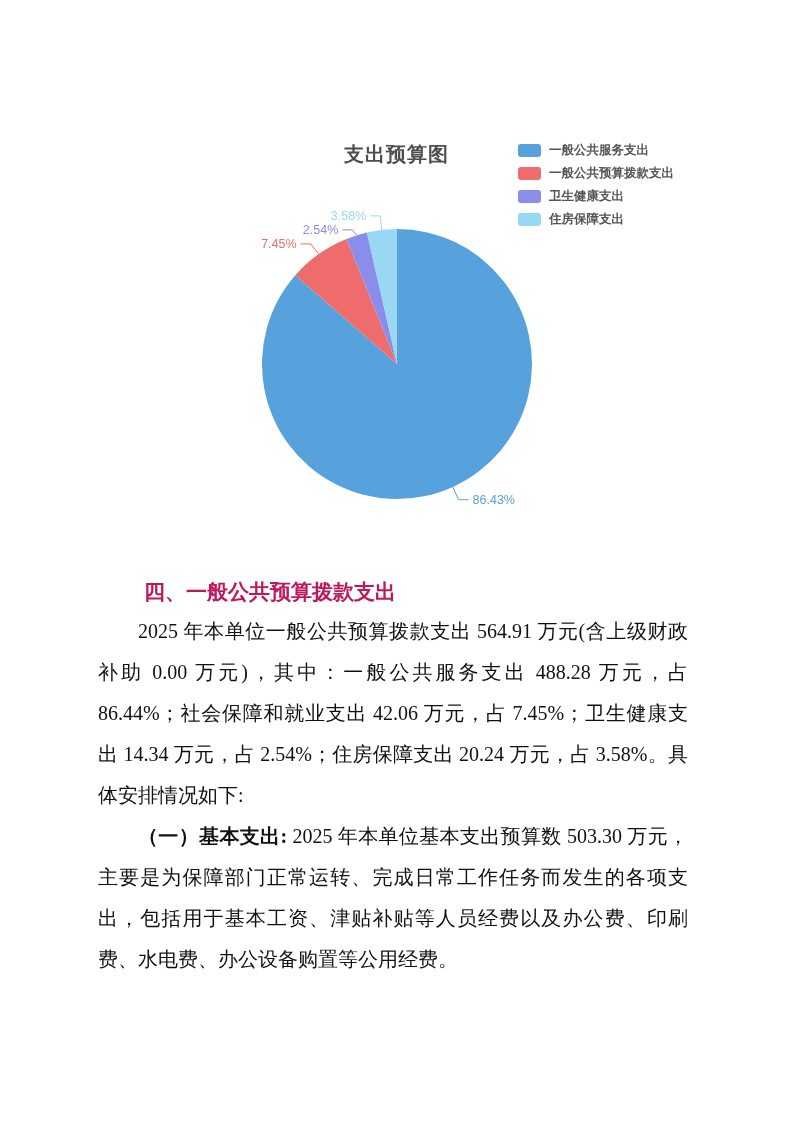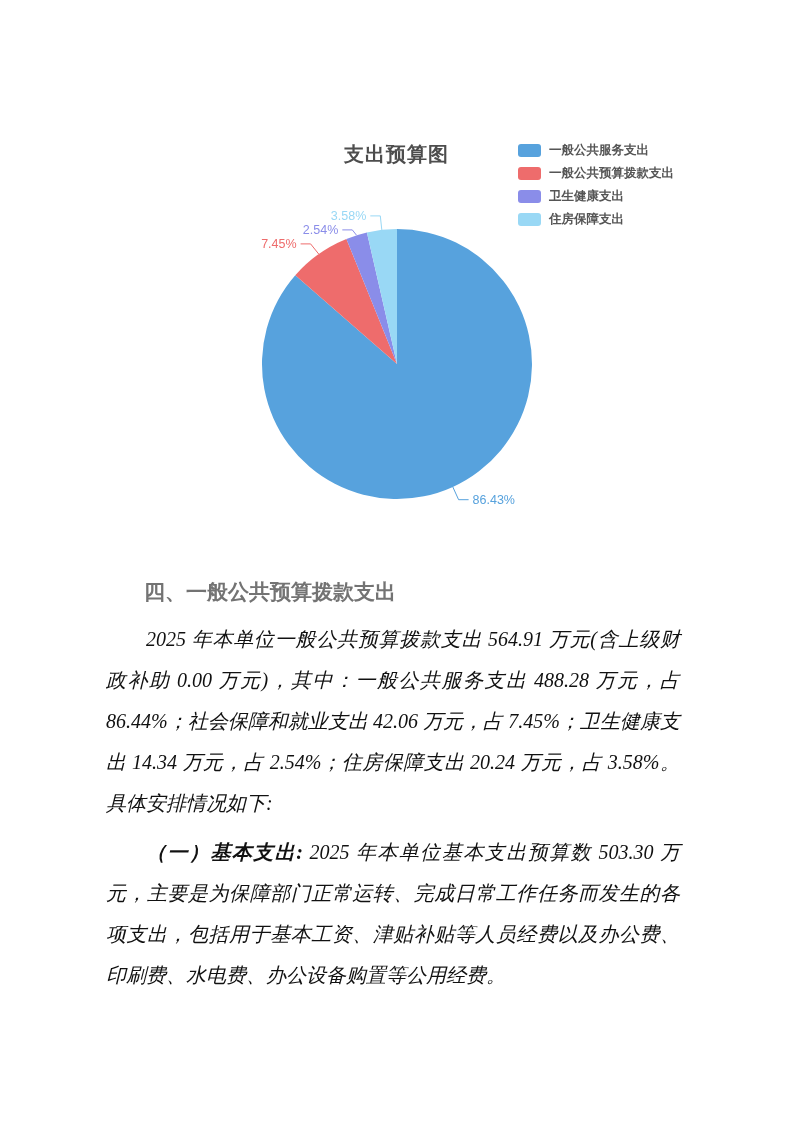--- a/index.html
+++ b/index.html
@@ -31,29 +31,29 @@
     font-family: "Liberation Sans", "DejaVu Sans", sans-serif;
     font-size: 12.5px; color: #555555; white-space: nowrap;
   }
   svg.pie { position: absolute; left: 0; top: 0; }
   .pct-label { font-family: "Liberation Sans", "DejaVu Sans", sans-serif; font-size: 12.5px; }
 
   
   .section-heading {
     position: absolute; left: 144px; top: 578px; margin: 0;
     font-family: "Liberation Sans", "DejaVu Sans", sans-serif;
-    font-size: 21px; font-weight: bold; color: #737373;
+    font-size: 21px; font-weight: bold; color: #be185d;
     white-space: nowrap;
   }
   .paragraphs {
     position: absolute; left: 98px; top: 611px; width: 590px;
     font-size: 20px; line-height: 41px; color: #111111;
     text-align: justify;
   }
-  .paragraphs p { margin: 8px; text-indent: 2em; font-style: italic; }
+  .paragraphs p { margin: 0; text-indent: 2em; }
   .paragraphs .run-bold { font-weight: bold; }
 </style>
 </head>
 <body>
 
 <div class="page">
 
   <figure class="chart">
     <div class="chart-title">支出预算图</div>
     <svg id="pie-svg" class="pie" width="793" height="545" viewBox="0 0 793 545">

